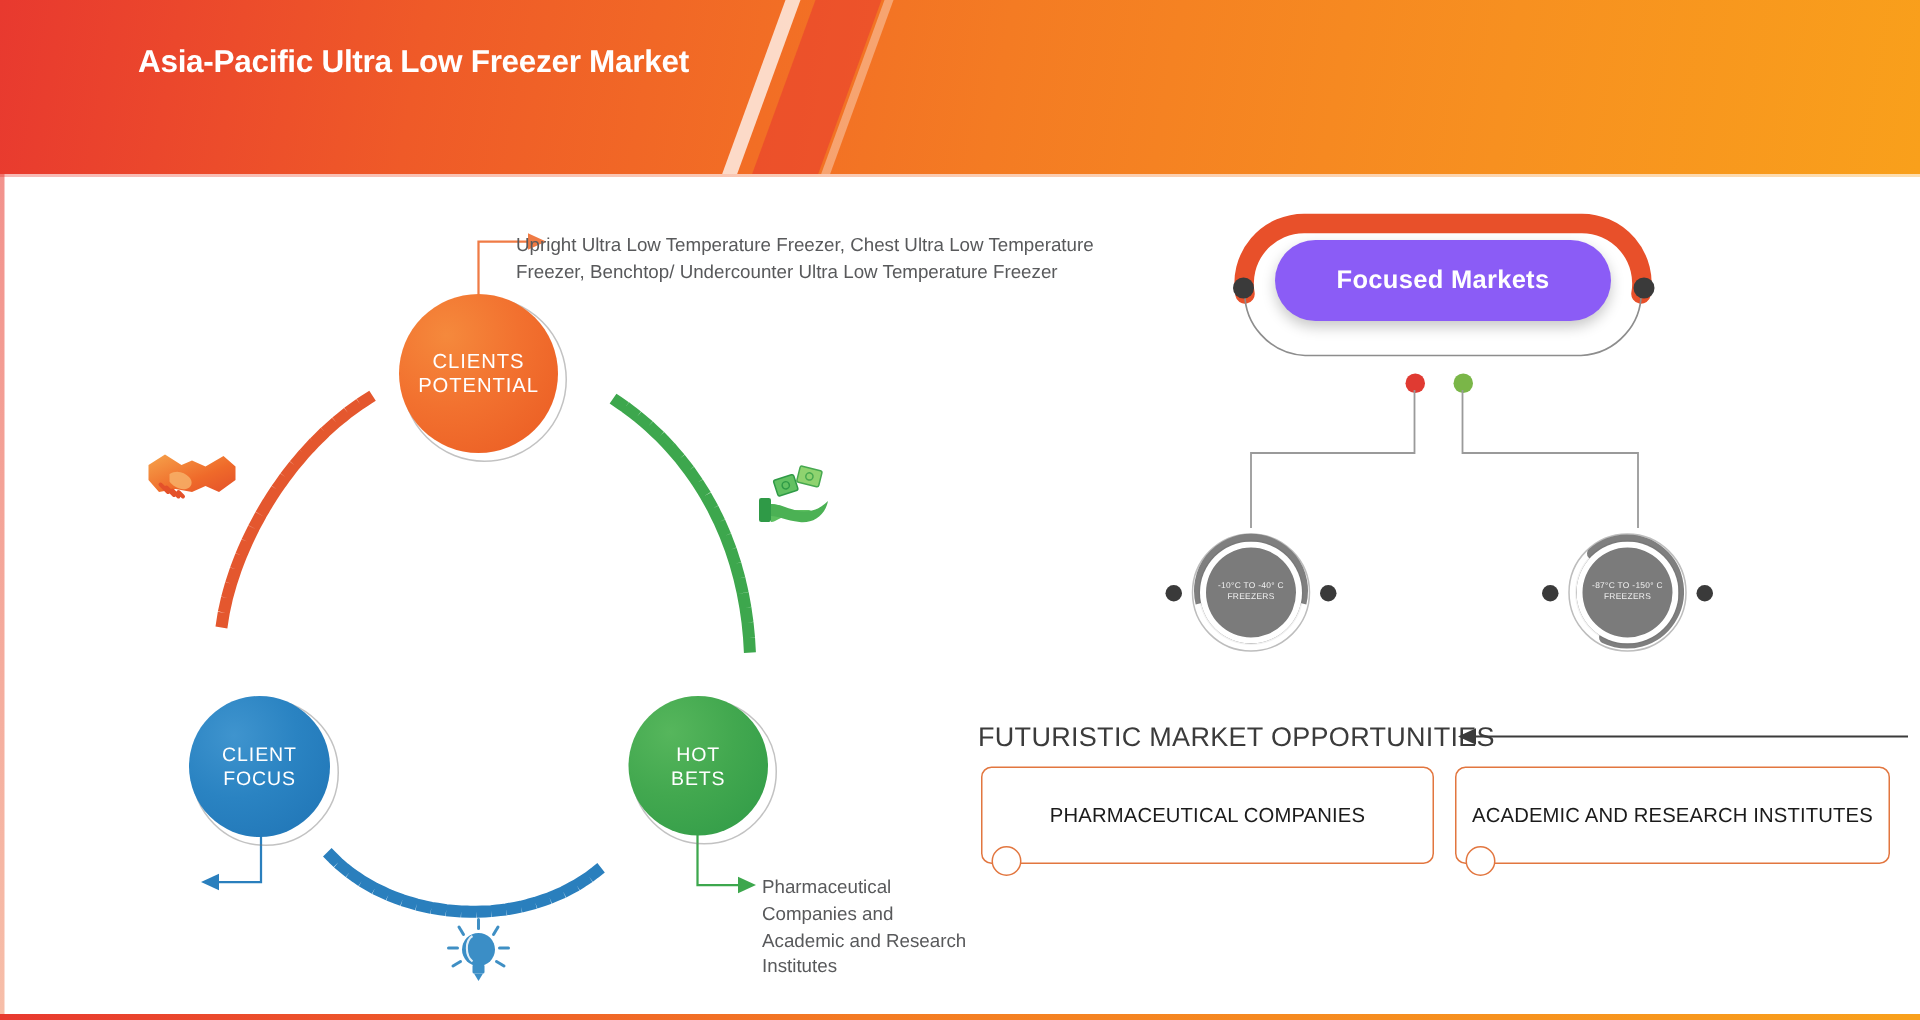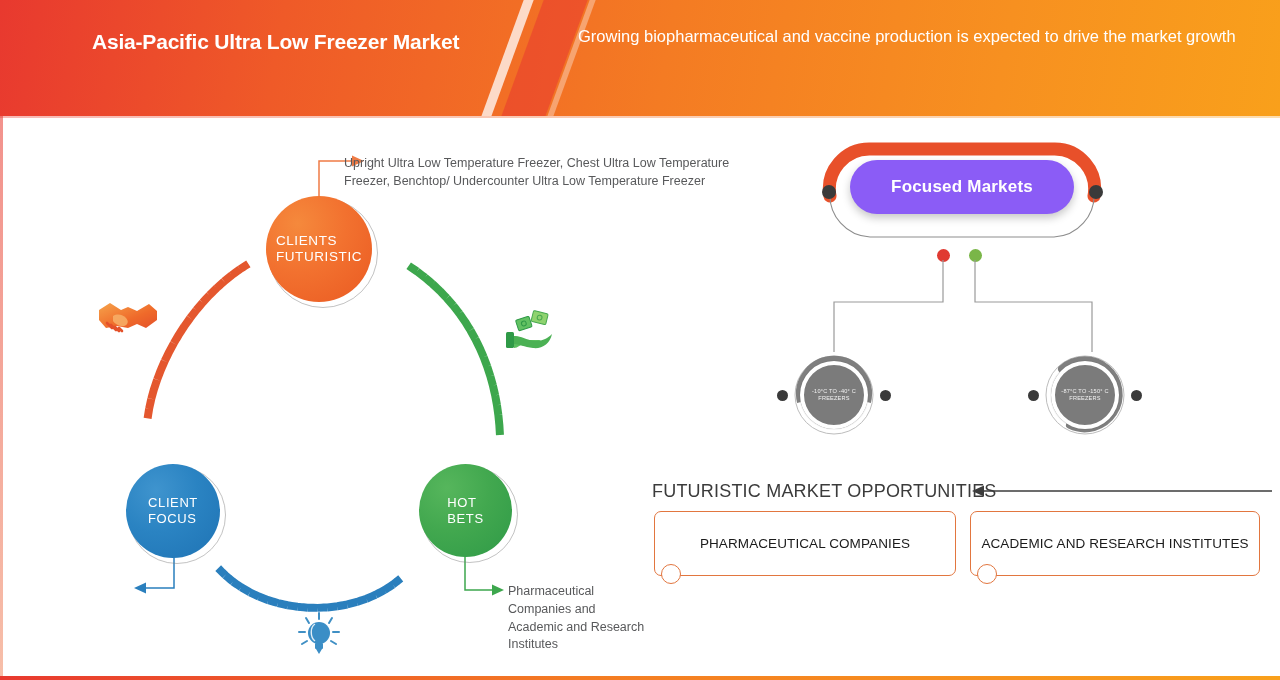--- a/index.html
+++ b/index.html
@@ -42,21 +42,21 @@
   }
 
   
   .abs { position:absolute; }
   svg { display:block; overflow:visible; }
 
   
   .bubble {
     position:absolute; border-radius:50%;
     display:flex; align-items:center; justify-content:center;
-    text-align:left; color:#fff; letter-spacing:0.6px;
+    text-align:center; color:#fff; letter-spacing:0.6px;
     line-height:1.22;
   }
   .bubble .btxt { padding:0 6px; }
   .bubble-ring {
     position:absolute; border-radius:50%;
     border:1px solid rgba(120,120,120,0.45);
   }
 
   #bub-clients {
     left:266px; top:196px; width:106px; height:106px;
@@ -162,21 +162,20 @@
 </head>
 <body>
 
 <div id="page">
 
   <div id="header">
     <div class="hdr-slash s1"></div>
     <div class="hdr-slash s2"></div>
     <div class="hdr-slash s3"></div>
     <div id="hdr-title">Asia-Pacific Ultra Low Freezer Market</div>
-    <div id="hdr-sub">Growing biopharmaceutical and vaccine production is expected to drive the market growth</div>
   </div>
   <div id="header-bottom-rule"></div>
   <div id="left-edge"></div>
 
   <svg class="abs" style="left:0;top:116px;width:680px;height:564px;">
 
     <path d="M 245,150 C 190,185 155,250 148,300" fill="none" stroke="#e4572e" stroke-width="8" stroke-dasharray="2 8" stroke-linecap="square"></path>
 
     <path d="M 412,152 C 468,190 498,250 500,320" fill="none" stroke="#4aa css" stroke-width="0"></path>
     <path d="M 412,152 C 468,190 498,252 500,322" fill="none" stroke="#3da74d" stroke-width="8" stroke-dasharray="2 8" stroke-linecap="square"></path>
@@ -196,21 +195,21 @@
 
   <svg class="abs" style="left:456px;top:556px;width:60px;height:42px;">
     <path d="M 9,0 L 9,34 L 38,34" fill="none" stroke="#3da74d" stroke-width="1.5"></path>
     <path d="M 36,28.5 L 48,34 L 36,39.5 Z" fill="#3da74d"></path>
   </svg>
 
   <div class="bubble-ring" id="ring-clients"></div>
   <div class="bubble" id="bub-clients">
     <div class="btxt">
       <div>CLIENTS</div>
-      <div>FUTURISTIC</div>
+      <div>POTENTIAL</div>
     </div>
   </div>
 
   <div class="bubble-ring" id="ring-focus"></div>
   <div class="bubble" id="bub-focus">
     <div class="btxt">
       <div>CLIENT</div>
       <div>FOCUS</div>
     </div>
   </div>

